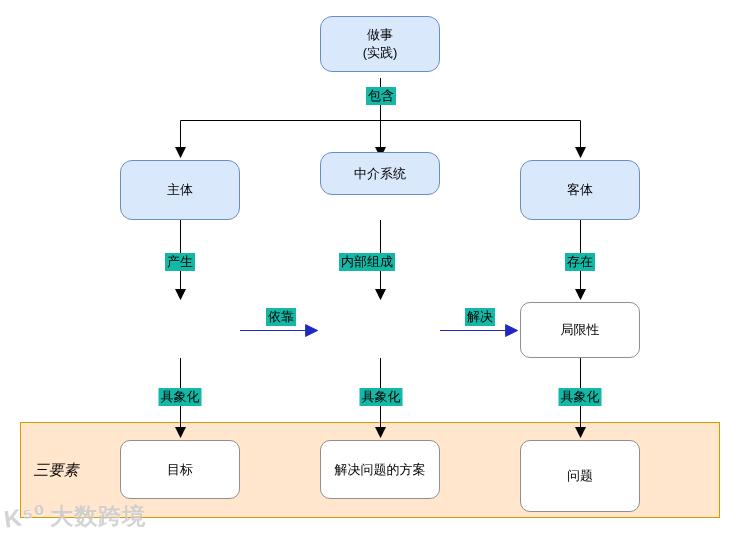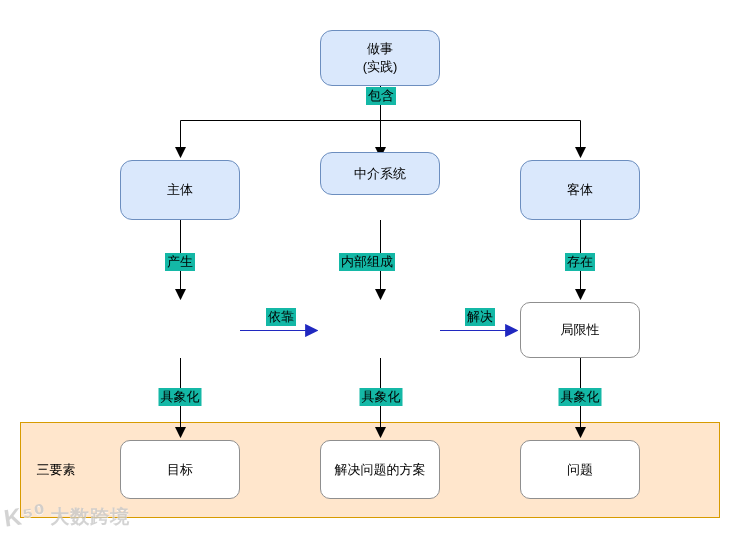--- a/index.html
+++ b/index.html
@@ -15,34 +15,34 @@
   }
   .node-label{white-space:pre-line;display:block;}
   .blue{background:#DAE8FC;border:1px solid #6C8EBF;border-radius:12px;}
   .white{background:#FFFFFF;border:1px solid #8F8F8F;border-radius:10px;}
   .group-box{
     position:absolute;left:20px;top:422px;width:700px;height:96px;
     background:#FFE6CC;border:1px solid #D79B00;z-index:1;box-sizing:border-box;
   }
   .group-label{
     position:absolute;left:20px;top:461px;width:72px;text-align:center;
-    font-size:13px;z-index:3;
+    font-size:15px;z-index:3;font-style:italic;
   }
   .edge-label{
     position:absolute;transform:translate(-50%,-50%);background:#14b8a6;
     font-size:13px;padding:0 2px;white-space:nowrap;z-index:4;
   }
   .watermark{
     position:absolute;left:4px;top:504px;z-index:6;
     color:#c9c9c9;opacity:0.8;letter-spacing:1px;
     text-shadow:0 1px 0 rgba(255,255,255,0.9);
     font-weight:bold;display:flex;align-items:flex-end;gap:4px;
   }
   .wm-logo{font-size:24px;line-height:1;transform:rotate(-8deg);}
-  .wm-text{font-size:19px;line-height:1.1;}
+  .wm-text{font-size:23px;line-height:1.1;}
 </style>
 </head>
 <body>
 
 <div class="canvas">
 
   <div class="group-box"></div>
 
   <svg class="wires" viewBox="0 0 741 541">
     <defs>
@@ -64,21 +64,21 @@
     <path d="M580.5 220 V 299" stroke="#000" stroke-width="1" fill="none" marker-end="url(#ab)"></path>
 
     <path d="M180.5 358 V 437" stroke="#000" stroke-width="1" fill="none" marker-end="url(#ab)"></path>
     <path d="M380.5 358 V 437" stroke="#000" stroke-width="1" fill="none" marker-end="url(#ab)"></path>
     <path d="M580.5 358 V 437" stroke="#000" stroke-width="1" fill="none" marker-end="url(#ab)"></path>
 
     <path d="M240 330.5 H 317" stroke="#2028C0" stroke-width="1.2" fill="none" marker-end="url(#abl)"></path>
     <path d="M440 330.5 H 517" stroke="#2028C0" stroke-width="1.2" fill="none" marker-end="url(#abl)"></path>
   </svg>
 
-  <div class="node blue" style="left:320px;top:30px;width:120px;height:56px">
+  <div class="node blue" style="left:320px;top:16px;width:120px;height:56px">
     <span class="node-label">做事
 (实践)</span>
   </div>
 
   <div class="node blue" style="left:120px;top:160px;width:120px;height:60px">
     <span class="node-label">主体</span>
   </div>
   <div class="node blue" style="left:320px;top:152px;width:120px;height:43px">
     <span class="node-label">中介系统</span>
   </div>
@@ -89,21 +89,21 @@
   <div class="node white" style="left:520px;top:302px;width:120px;height:56px">
     <span class="node-label">局限性</span>
   </div>
 
   <div class="node white" style="left:120px;top:440px;width:120px;height:59px">
     <span class="node-label">目标</span>
   </div>
   <div class="node white" style="left:320px;top:440px;width:120px;height:59px">
     <span class="node-label">解决问题的方案</span>
   </div>
-  <div class="node white" style="left:520px;top:440px;width:120px;height:59px">
+  <div class="node white" style="left:520px;top:440px;width:120px;height:72px">
     <span class="node-label">问题</span>
   </div>
 
   <div class="group-label">三要素</div>
 
   <div class="edge-label" style="left:381px;top:96px">包含</div>
   <div class="edge-label" style="left:180px;top:262px">产生</div>
   <div class="edge-label" style="left:367px;top:262px">内部组成</div>
   <div class="edge-label" style="left:580px;top:262px">存在</div>
   <div class="edge-label" style="left:281px;top:317px">依靠</div>

